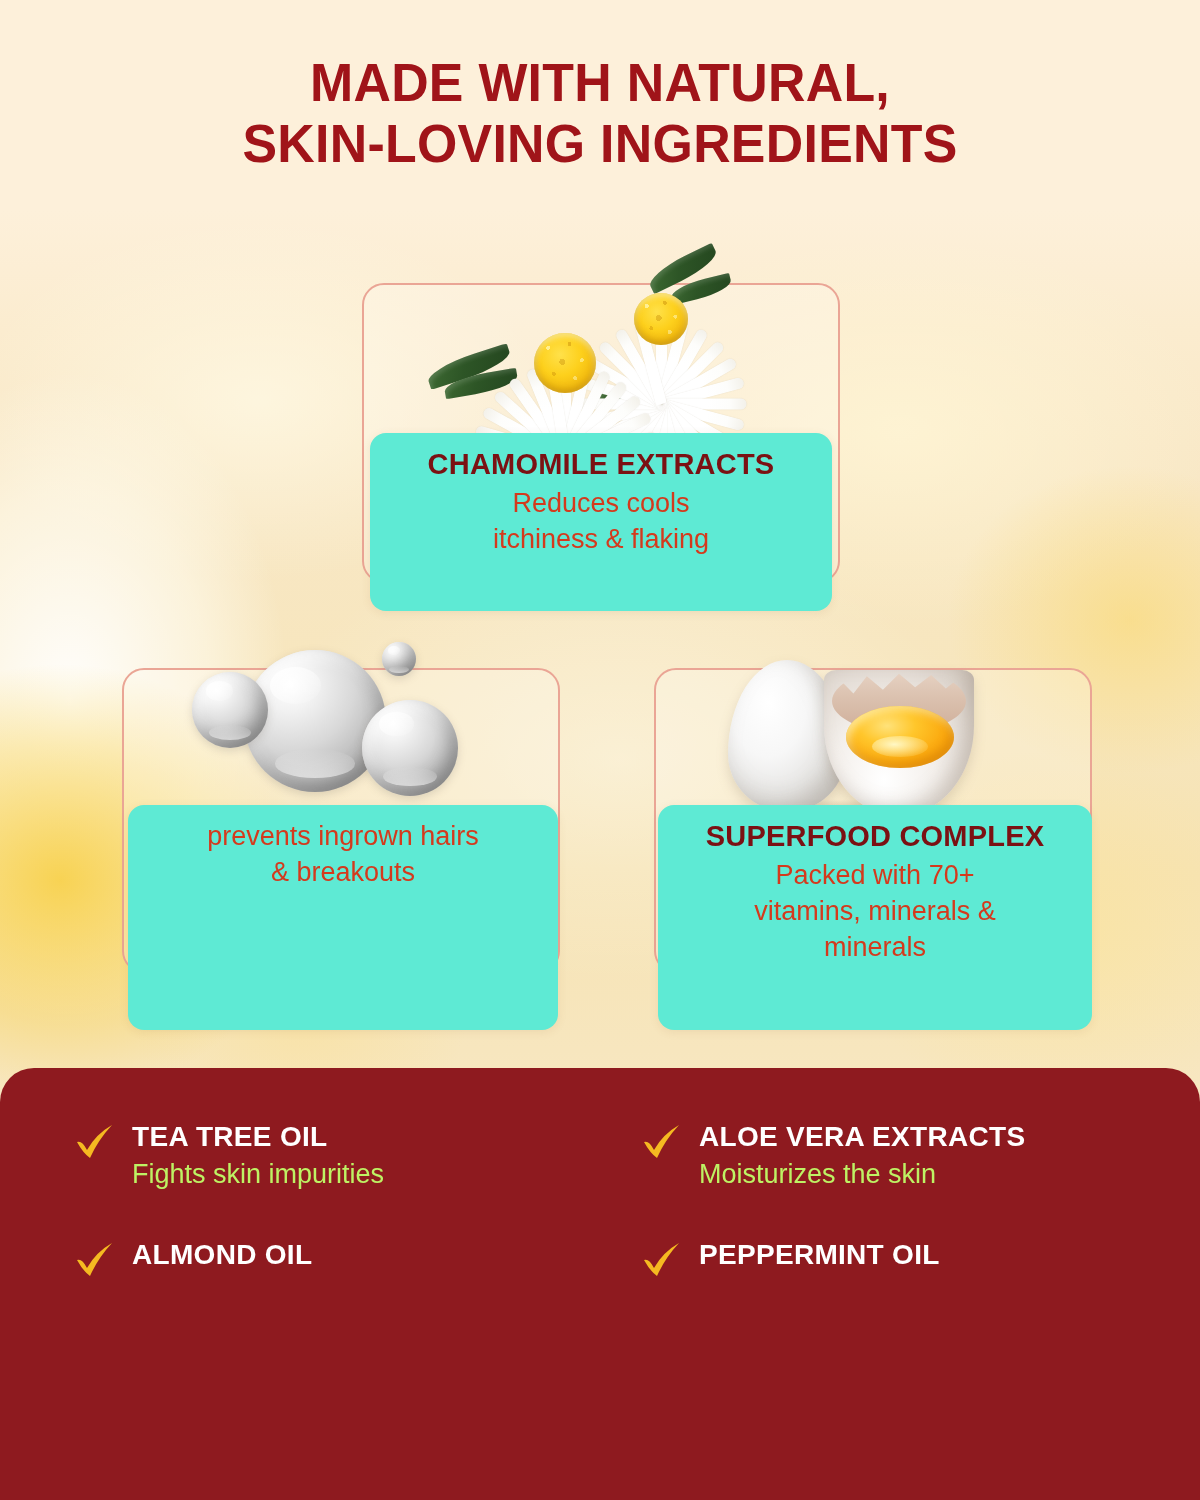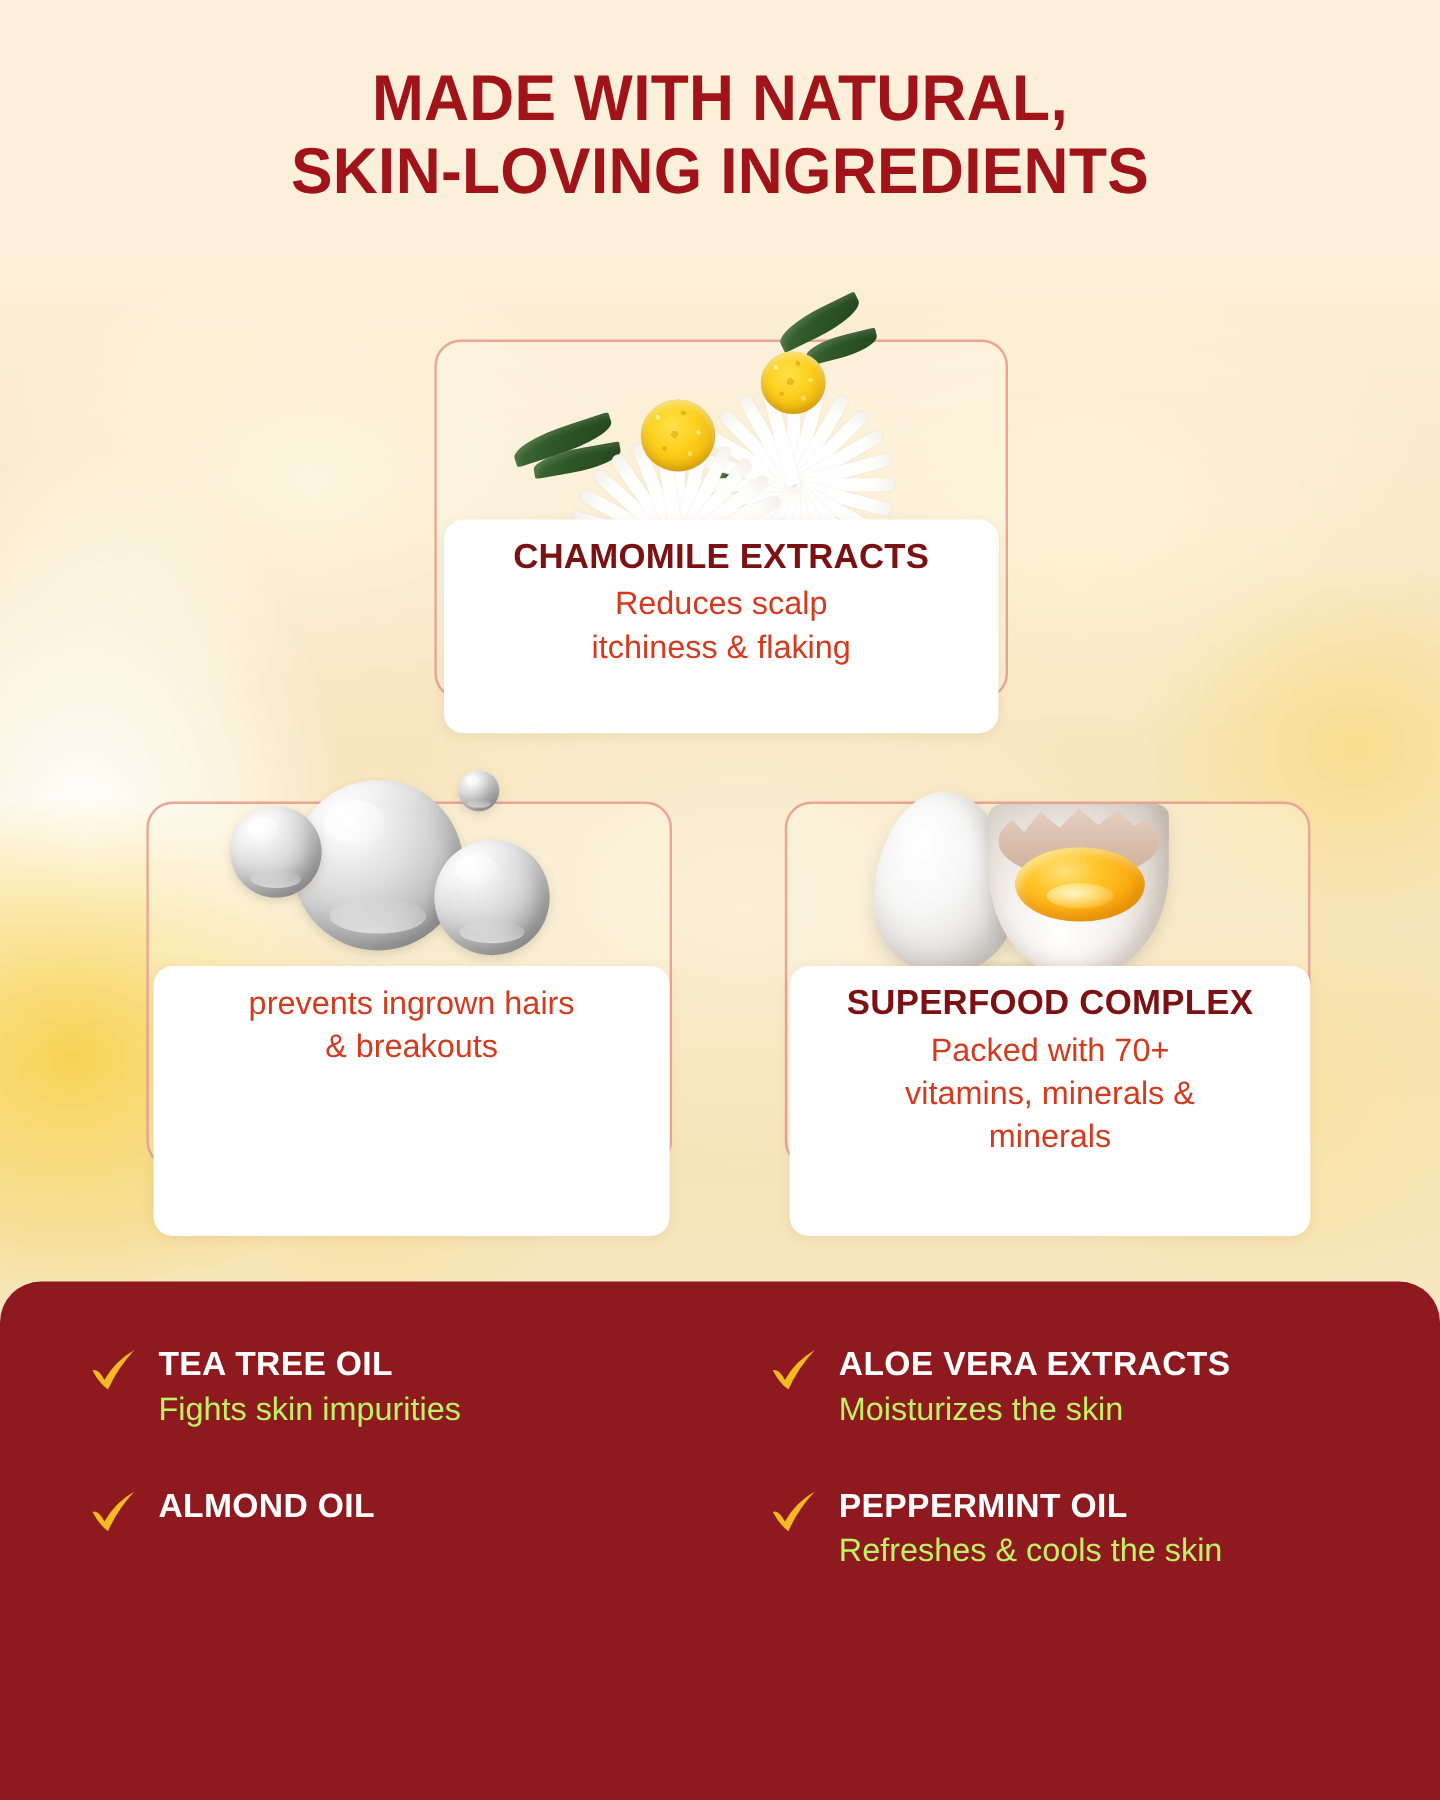--- a/index.html
+++ b/index.html
@@ -62,21 +62,21 @@
   
   .card-outline {
     position:absolute;
     border:2px solid #eaa595;
     border-radius:22px;
     background:rgba(255,252,244,0.28);
     z-index:2;
   }
   .card-white {
     position:absolute;
-    background:#ffffff;
+    background:#5eead4;
     border-radius:16px;
     z-index:4;
     box-shadow:0 2px 10px rgba(140,90,40,.10);
     padding:14px 16px 18px;
     text-align:center;
   }
   .card-title {
     font-size:29px;
     font-weight:bold;
     color:#7b1113;
@@ -335,21 +335,21 @@
       <div class="petal" style="transform:rotate(325deg);"></div>
       <div class="petal" style="transform:rotate(338deg);"></div>
       <div class="petal" style="transform:rotate(351deg);"></div>
     </div>
     <div class="core" style="width:62px;height:60px;"></div>
   </div>
 </div>
 
 <div class="card-white" id="card1-white">
   <div class="card-title">CHAMOMILE EXTRACTS</div>
-  <div class="card-desc">Reduces scalp</div>
+  <div class="card-desc">Reduces cools</div>
   <div class="card-desc">itchiness &amp; flaking</div>
 </div>
 
 <div class="card-outline" id="card2-outline"></div>
 
 <div class="art" id="bha-art">
   <div class="bha-word">BHA</div>
   <div class="bubble" id="bub-main"></div>
   <div class="bubble" id="bub-left"></div>
   <div class="bubble" id="bub-right"></div>
@@ -410,18 +410,17 @@
         <div class="benefit-name">ALMOND OIL</div>
       </div>
     </div>
 
     <div class="benefit">
       <svg class="check-icon" viewBox="0 0 42 42">
         <path d="M3 20 Q8 18 13 28 Q22 12 38 3 Q24 18 16 36 Q9 31 3 20 Z" fill="#f5b921"></path>
       </svg>
       <div class="benefit-text">
         <div class="benefit-name">PEPPERMINT OIL</div>
-        <div class="benefit-desc">Refreshes &amp; cools the skin</div>
       </div>
     </div>
 
   </div>
 </div>
 
 </body></html>

